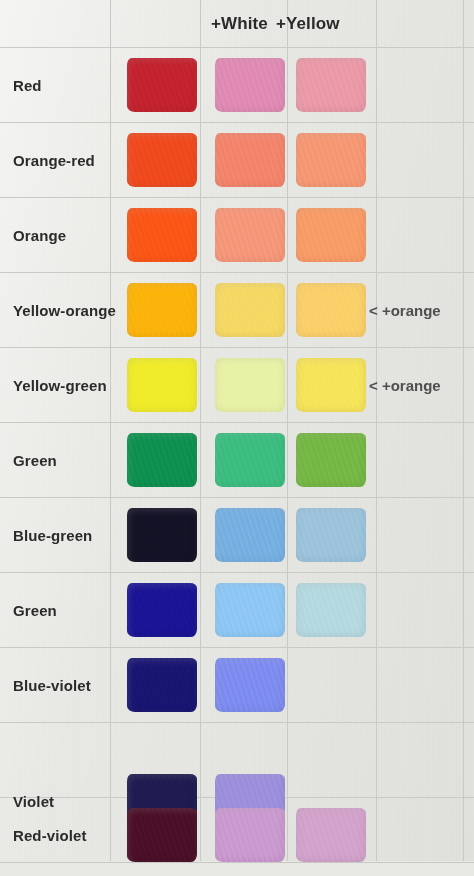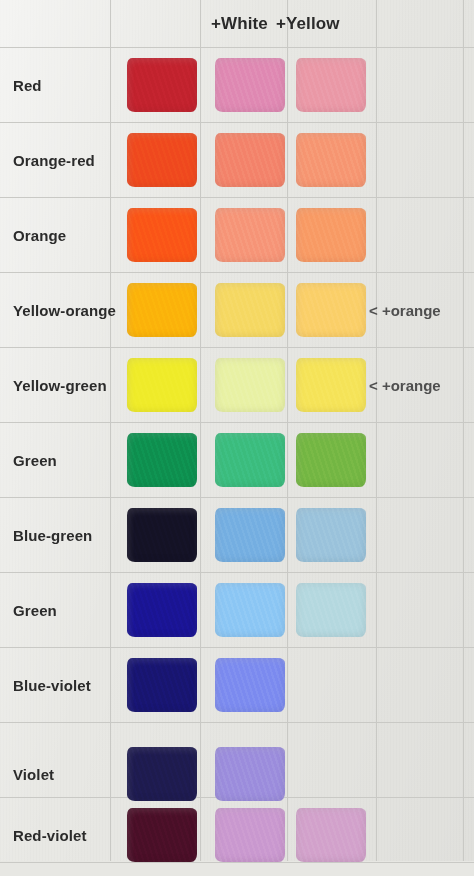--- a/index.html
+++ b/index.html
@@ -251,21 +251,21 @@
         <div class="swatch-cell col-base">
           <div class="swatch" style="background: rgb(24, 21, 114);"></div>
         </div>
         <div class="swatch-cell col-white">
           <div class="swatch" style="background: rgb(126, 141, 240);"></div>
         </div>
         <div class="swatch-cell col-yellow">
           <div class="swatch swatch-empty"></div>
         </div>
       </div>
-      <div class="chart-row" style="top: 736px;">
+      <div class="chart-row" style="top: 763px;">
         <div class="row-label">Violet</div>
         <div class="swatch-cell col-base">
           <div class="swatch" style="background: rgb(30, 27, 80);"></div>
         </div>
         <div class="swatch-cell col-white">
           <div class="swatch" style="background: rgb(157, 143, 221);"></div>
         </div>
         <div class="swatch-cell col-yellow">
           <div class="swatch swatch-empty"></div>
         </div>

